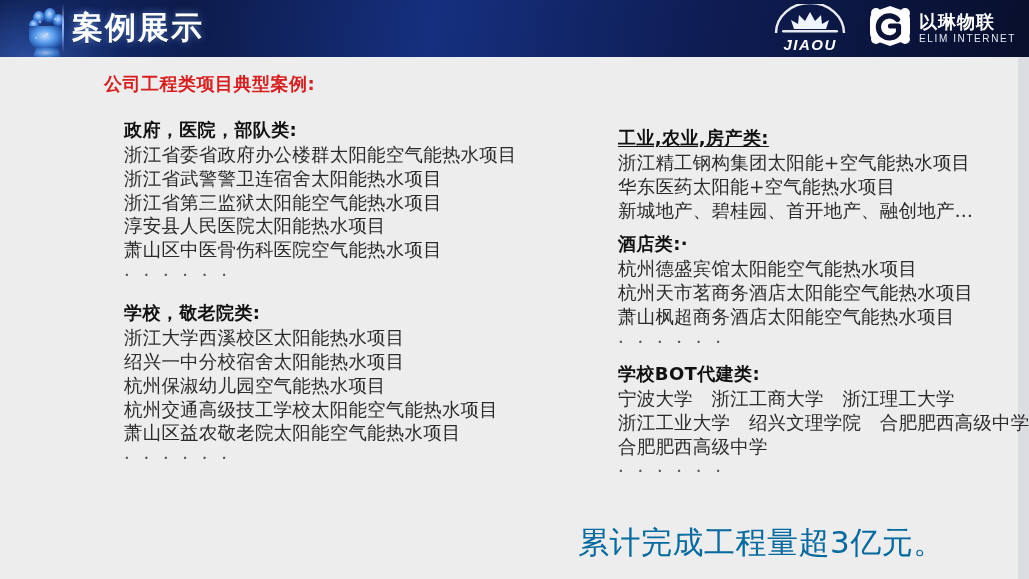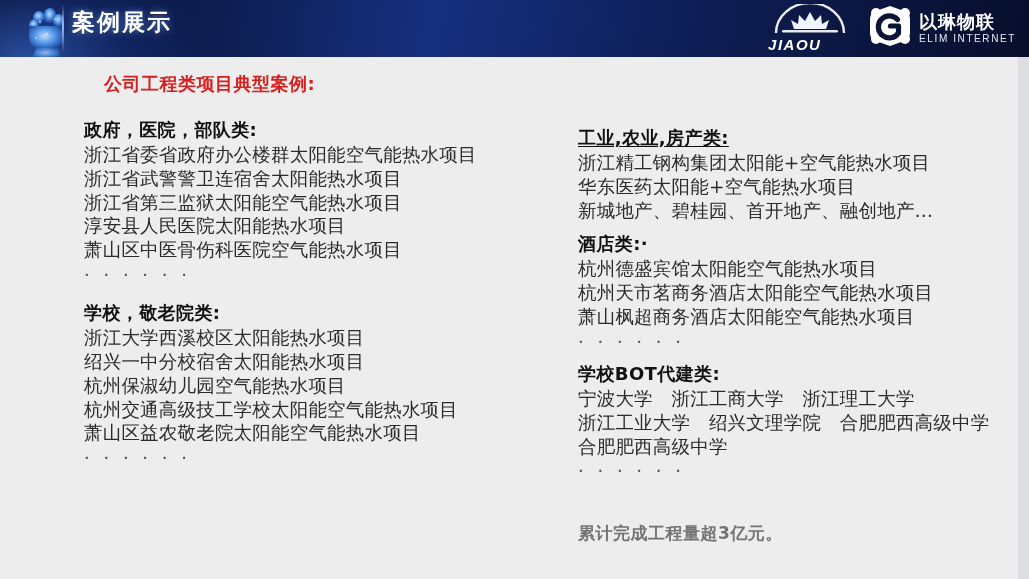--- a/index.html
+++ b/index.html
@@ -25,50 +25,50 @@
     background:linear-gradient(90deg,#0a1struct 0%,#0a1233 100%);
   }
   .hdr-glow{
     position:absolute;left:-90px;top:-70px;width:300px;height:240px;
     background:radial-gradient(ellipse at 38% 55%,rgba(70,130,255,.55) 0%,rgba(35,80,200,.25) 38%,rgba(10,20,60,0) 70%);
     pointer-events:none;
   }
   .fist{position:absolute;left:14px;top:-2px;width:62px;height:62px;}
   .hdr-title{
     position:absolute;left:72px;top:7px;
-    color:#ffffff;font-size:23px;font-weight:bold;letter-spacing:2px;
+    color:#ffffff;font-size:31px;font-weight:bold;letter-spacing:2px;
     font-family:"DejaVu Sans","Liberation Sans",sans-serif;
     text-shadow:0 0 7px rgba(120,170,255,.65),0 1px 1px rgba(0,0,0,.6);
   }
   .hdr-divider{
     position:absolute;left:62px;top:4px;width:2px;height:49px;
     background:linear-gradient(180deg,rgba(255,255,255,0) 0%,rgba(180,205,255,.85) 45%,rgba(255,255,255,0) 100%);
   }
 
   
   .logos{position:absolute;right:13px;top:3px;height:50px;display:flex;align-items:center;gap:16px;}
-  .logo-jiaou{display:flex;flex-direction:column;align-items:flex-start;width:84px;}
+  .logo-jiaou{display:flex;flex-direction:column;align-items:center;width:84px;}
   .logo-jiaou svg{display:block;}
   .logo-elim{display:flex;align-items:center;gap:7px;}
   .elim-text{display:flex;flex-direction:column;line-height:1;}
   .elim-cn{color:#fff;font-size:18px;font-weight:bold;letter-spacing:1px;font-family:"DejaVu Sans","Liberation Sans",sans-serif;}
   .elim-en{color:#e7ebf5;font-size:10px;letter-spacing:1.6px;margin-top:3px;font-family:"Liberation Sans",sans-serif;}
 
   
   .red-title{
     position:absolute;left:104px;top:72px;
     color:#d81f1f;font-size:18px;font-weight:bold;letter-spacing:.5px;
     font-family:"DejaVu Sans","Liberation Sans",sans-serif;
   }
 
   .col{position:absolute;}
   .col-left{left:84px;top:118px;width:470px;}
   .col-right{left:578px;top:126px;width:440px;}
 
-  .grp{margin-bottom:0;}
+  .grp{margin-bottom:0;margin-left:40px;}
   .grp-head{
     color:#111;font-size:18px;font-weight:bold;letter-spacing:.4px;
     font-family:"DejaVu Sans","Liberation Sans",sans-serif;
     margin:0 0 1px 0;white-space:nowrap;
   }
   .grp-head.underline{text-decoration:underline;text-underline-offset:2px;}
   .item{
     color:#2b2b2b;font-size:18.5px;line-height:1.285;
     font-family:"DejaVu Serif","Liberation Serif",serif;
     white-space:nowrap;letter-spacing:.2px;
@@ -76,21 +76,21 @@
   .dots{
     color:#555;font-size:18px;letter-spacing:4px;line-height:1.2;
     font-family:"DejaVu Serif","Liberation Serif",serif;
     padding-top:2px;
   }
   .gap-sm{height:10px;}
   .gap-md{height:16px;}
 
   .footer-red{
     position:absolute;left:578px;top:522px;
-    color:#737373;font-size:17px;font-weight:bold;letter-spacing:.5px;
+    color:#0369a1;font-size:31px;font-weight:normal;letter-spacing:.5px;
     font-family:"DejaVu Sans","Liberation Sans",sans-serif;
   }
 </style>
 </head>
 <body>
 
 <div class="slide">
 
   <div class="edge-strip"></div>
 

